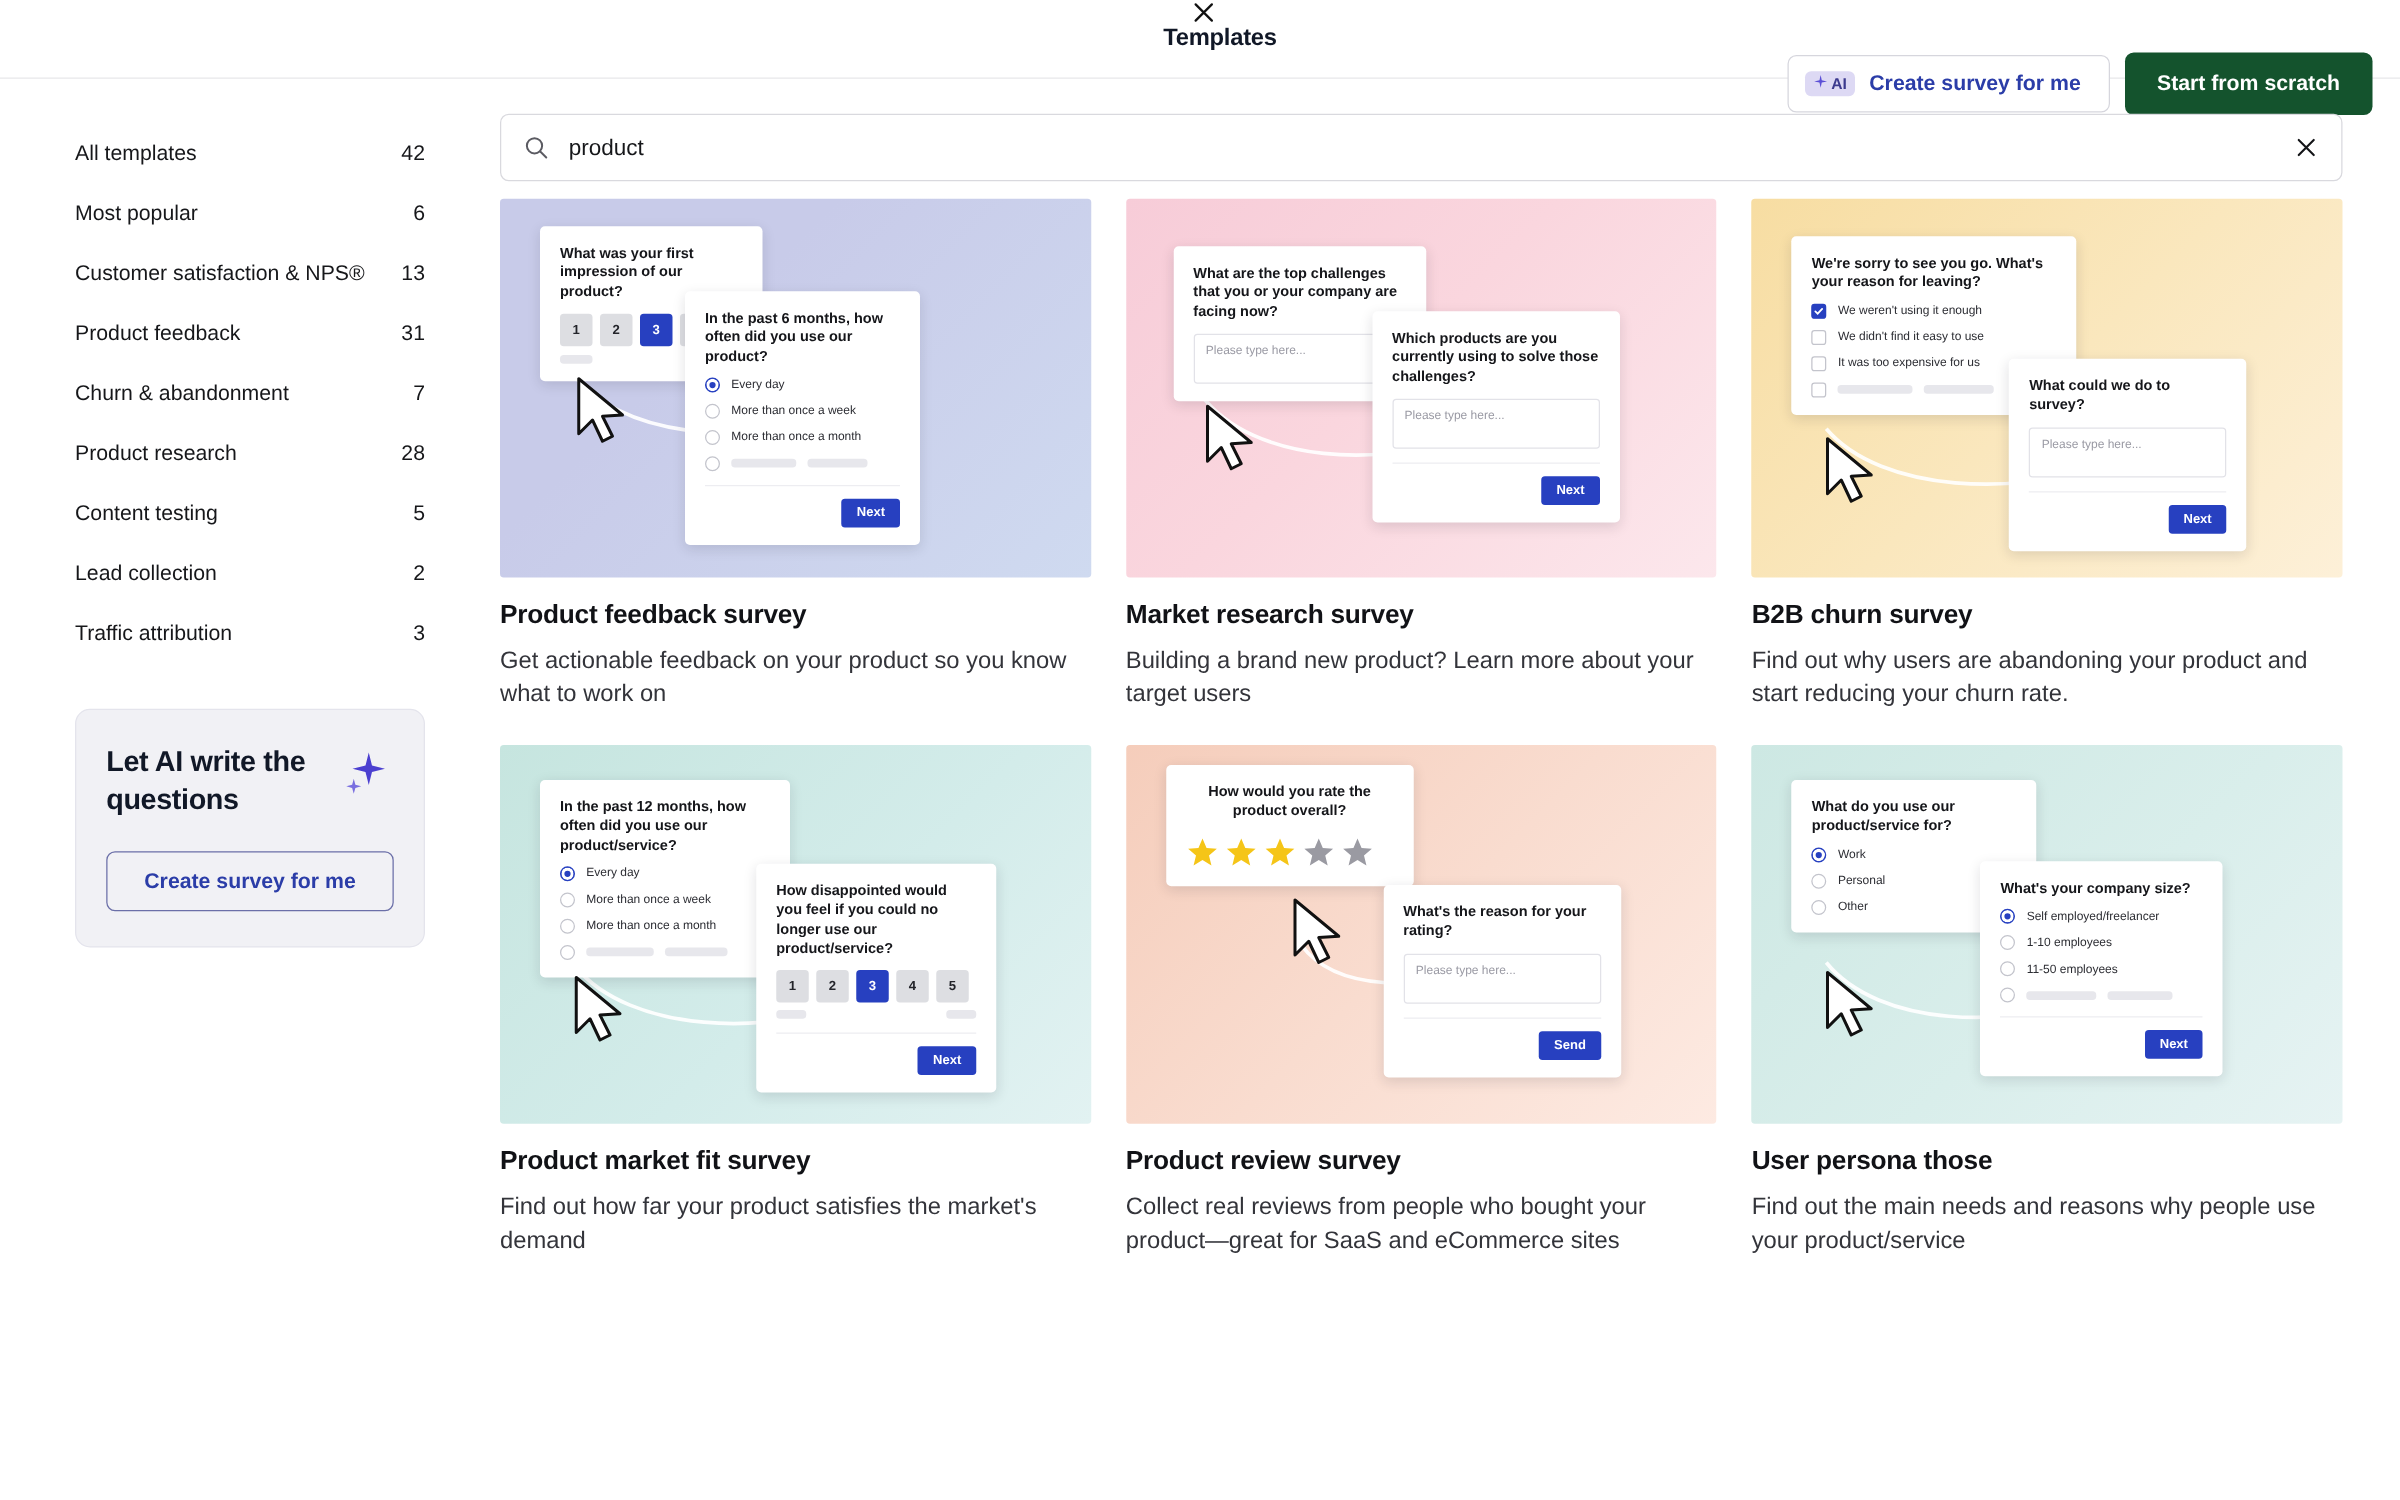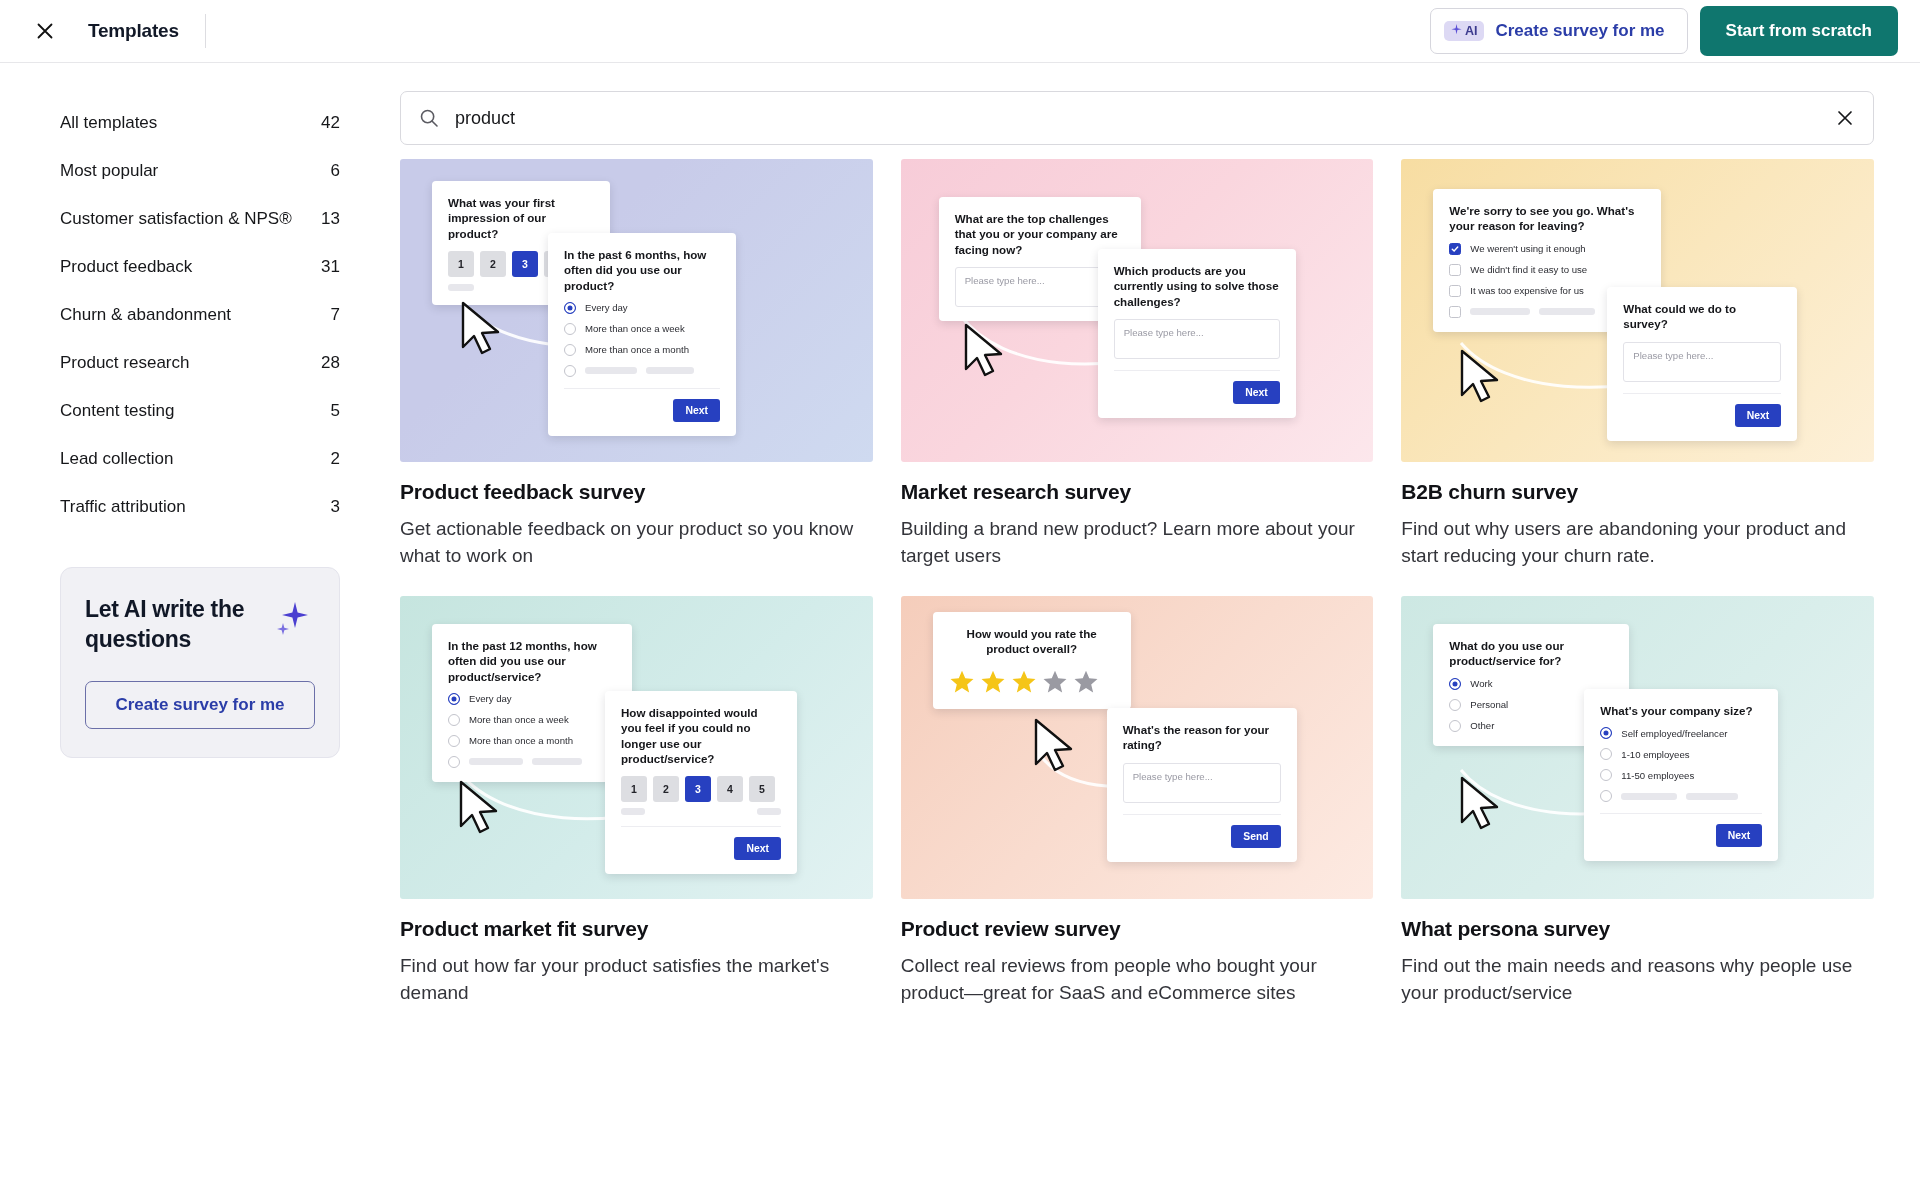--- a/index.html
+++ b/index.html
@@ -13,20 +13,21 @@
 
   
   .topbar {
     height: 63px;
     border-bottom: 1px solid #e7e7ea;
     display: flex;
     align-items: center;
     padding: 0 22px 0 28px;
     background: #fff;
     position: relative;
+    flex-direction: column;
   }
   .close-btn {
     width: 34px; height: 34px;
     display: flex; align-items: center; justify-content: center;
     cursor: pointer;
     color: #111;
   }
   .topbar-title {
     font-size: 19px;
     font-weight: 700;
@@ -61,21 +62,21 @@
     border-radius: 5px;
     padding: 3px 7px;
     font-size: 12.5px;
     font-weight: 700;
   }
   .btn-scratch {
     height: 50px;
     padding: 0 26px;
     border: none;
     border-radius: 7px;
-    background: #0f766e;
+    background: #14532d;
     color: #fff;
     font-size: 17px;
     font-weight: 700;
     cursor: pointer;
   }
 
   
   .layout { display: flex; height: calc(1200px - 63px); }
 
   
@@ -605,19 +606,19 @@
                 <span class="blurline" style="width:52px"></span>
               </div>
             <div class="mock-foot">
               <span class="nextbtn">Next</span>
             </div>
           </div>
           <svg class="cursor" style="left:54px;top:178px" width="54" height="62" viewBox="0 0 54 62" fill="#fff" stroke="#111" stroke-width="2.4" stroke-linejoin="round">
             <path d="M7 4 L7 48 L18 37 L26 54 L34 50 L26 34 L42 33 Z"></path>
           </svg>
         </div>
-        <h4>What persona survey</h4>
+        <h4>User persona those</h4>
         <p>Find out the main needs and reasons why people use your product/service</p>
       </div>
 
     </div>
   </main>
 </div>
 
 </body></html>

